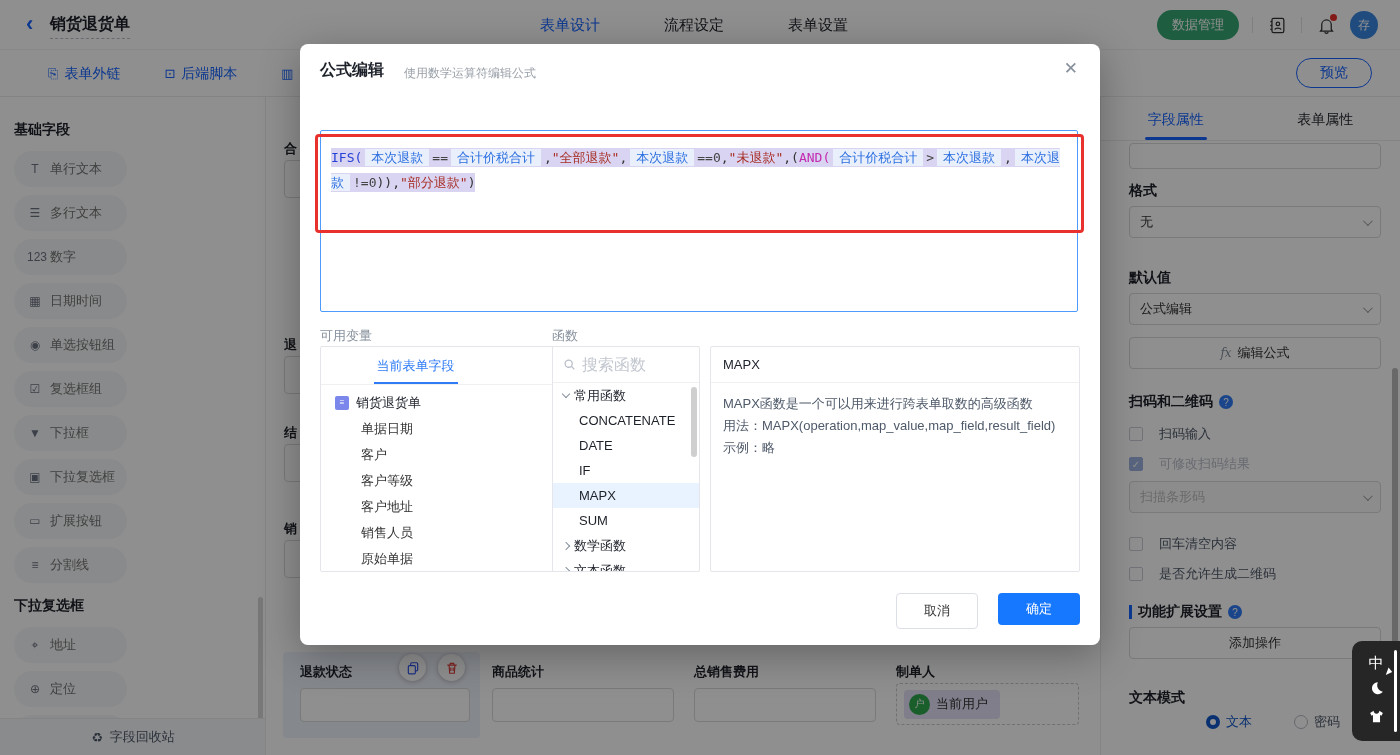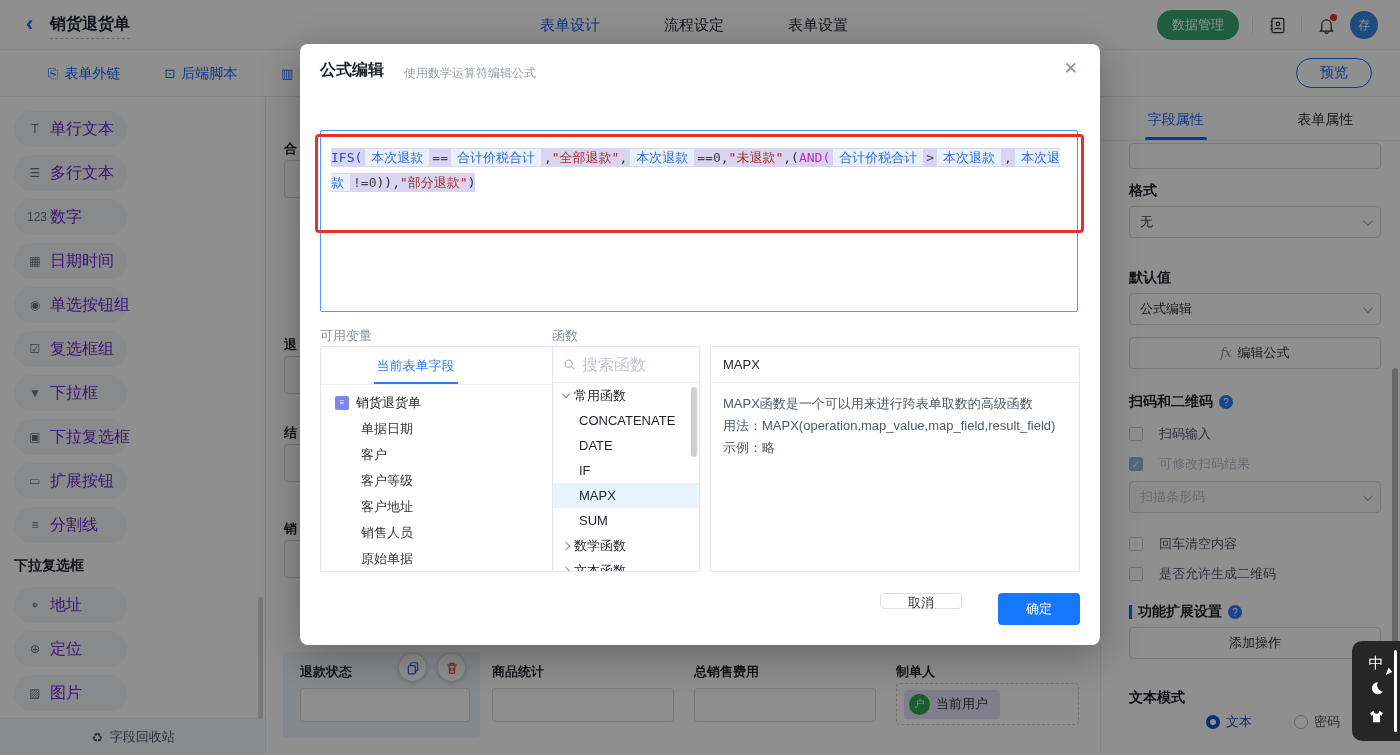--- a/index.html
+++ b/index.html
@@ -30,21 +30,21 @@
   .btn-save { min-width:62px; height:30px; background:#1850d6; color:#fff; border:none; border-radius:16px; font-size:14px; cursor:pointer; }
   .btn-share { width:30px; height:30px; border-radius:50%; background:#fff; border:1px solid #d6e4ff; display:flex; align-items:center; justify-content:center; cursor:pointer; }
 
   
   .lsidebar { position:absolute; left:0; top:97px; width:266px; height:658px; background:#fff; border-right:1px solid #ececec; z-index:1; overflow:hidden; }
   .ls-inner { padding:14px; }
   .ls-sec-title { font-size:14px; font-weight:bold; color:#1d2129; margin:10px 0 12px 0; }
   .ls-grid { display:flex; flex-wrap:wrap; gap:8px 12px; margin-bottom:14px; }
   .ls-btn { width:113px; height:36px; background:#f5f6f8; border-radius:18px; display:flex; align-items:center; padding-left:13px; gap:7px; cursor:pointer; }
   .ls-btn .gl { font-size:12px; color:#6b7280; width:16px; text-align:center; flex:none; }
-  .ls-btn .lb { font-size:16px; color:#6d28d9; white-space:nowrap; }
+  .ls-btn .lb { font-size:13px; color:#737373; white-space:nowrap; }
   .recycle-bar { position:absolute; left:0; bottom:0; width:266px; height:37px; background:#f7f8fa; border-top:1px solid #ececec; display:flex; align-items:center; justify-content:center; gap:7px; font-size:13px; color:#4e5969; cursor:pointer; }
   .ls-scroll { position:absolute; right:2px; top:500px; width:5px; height:140px; background:#d7d7d7; border-radius:3px; }
 
   
   .canvas { position:absolute; left:266px; top:97px; width:834px; height:658px; background:#fff; }
   .pf-label { position:absolute; left:18px; font-size:13px; font-weight:bold; color:#1d2129; }
   .pf-input { position:absolute; left:18px; width:60px; height:38px; background:#fff; border:1px solid #d9d9d9; border-radius:4px; }
   .sel-block { position:absolute; left:17px; top:555px; width:197px; height:86px; background:#eef2fb; border-radius:4px; }
   .fld-label { position:absolute; font-size:13px; font-weight:bold; color:#1d2129; }
   .fld-input { position:absolute; height:34px; background:#fff; border:1px solid #d9d9d9; border-radius:4px; }
@@ -116,21 +116,21 @@
   .fn-search input { border:none; outline:none; width:100px; font-size:16px; color:#333; font-family:"Liberation Sans", sans-serif; }
   .fn-search input::placeholder { color:#c2c7cf; }
   .fn-row { height:25px; line-height:25px; font-size:13px; color:#1d2129; padding-left:10px; display:flex; align-items:center; gap:5px; cursor:pointer; }
   .fn-item { padding-left:26px; }
   .fn-item.selected { background:#e8f3ff; }
   .car { width:6px; height:6px; border-right:1.3px solid #86909c; border-bottom:1.3px solid #86909c; flex:none; }
   .car.down { transform:rotate(45deg); margin-top:-3px; }
   .car.right { transform:rotate(-45deg); }
   .fd-head { height:36px; line-height:36px; border-bottom:1px solid #f0f0f0; padding-left:12px; font-size:13px; color:#1d2129; }
   .fd-body { padding:10px 12px; font-size:13px; color:#4e5969; line-height:22px; }
-  .m-cancel { position:absolute; left:580px; top:549px; width:82px; height:16px; background:#fff; border:1px solid #dcdfe6; border-radius:4px; font-size:13px; color:#333; cursor:pointer; }
+  .m-cancel { position:absolute; left:596px; top:549px; width:82px; height:36px; background:#fff; border:1px solid #dcdfe6; border-radius:4px; font-size:13px; color:#333; cursor:pointer; }
   .m-ok { position:absolute; left:698px; top:549px; width:82px; height:32px; background:#1677ff; border:none; border-radius:4px; font-size:13px; color:#fff; cursor:pointer; }
 
   
   .fwidget { position:absolute; left:1352px; top:641px; width:48px; height:100px; background:#262626; border-radius:10px 0 0 10px; z-index:40; display:flex; flex-direction:column; align-items:center; justify-content:center; gap:7px; }
   .fw-zh { color:#fff; font-size:15px; position:relative; }
   .fw-zh .cursor-tri { position:absolute; right:-8px; bottom:-3px; width:0; height:0; border-left:5px solid #fff; border-top:3px solid transparent; border-bottom:5px solid transparent; transform:rotate(20deg); }
   .fw-bar { position:absolute; right:3px; top:9px; width:3px; height:82px; background:#fff; border-radius:2px; }
 </style>
 </head>
 <body>
@@ -189,20 +189,21 @@
       <span class="btn-share">
         <svg width="16" height="16" viewBox="0 0 24 24">
             <path d="M13 5l7 5.5-7 5.5v-3.6C8.5 12.4 6 14 4.2 17.4 4.5 12 8 9 13 8.6z" fill="#1664ff"></path>
           </svg>
       </span>
     </div>
   </div>
 
   <div class="lsidebar">
     <div class="ls-inner" id="ls-inner">
+        <div class="ls-sec-title">基础字段</div>
         <div class="ls-grid">
           <div class="ls-btn">
             <span class="gl">T</span>
             <span class="lb">单行文本</span>
           </div>
           <div class="ls-btn">
             <span class="gl">☰</span>
             <span class="lb">多行文本</span>
           </div>
           <div class="ls-btn">

